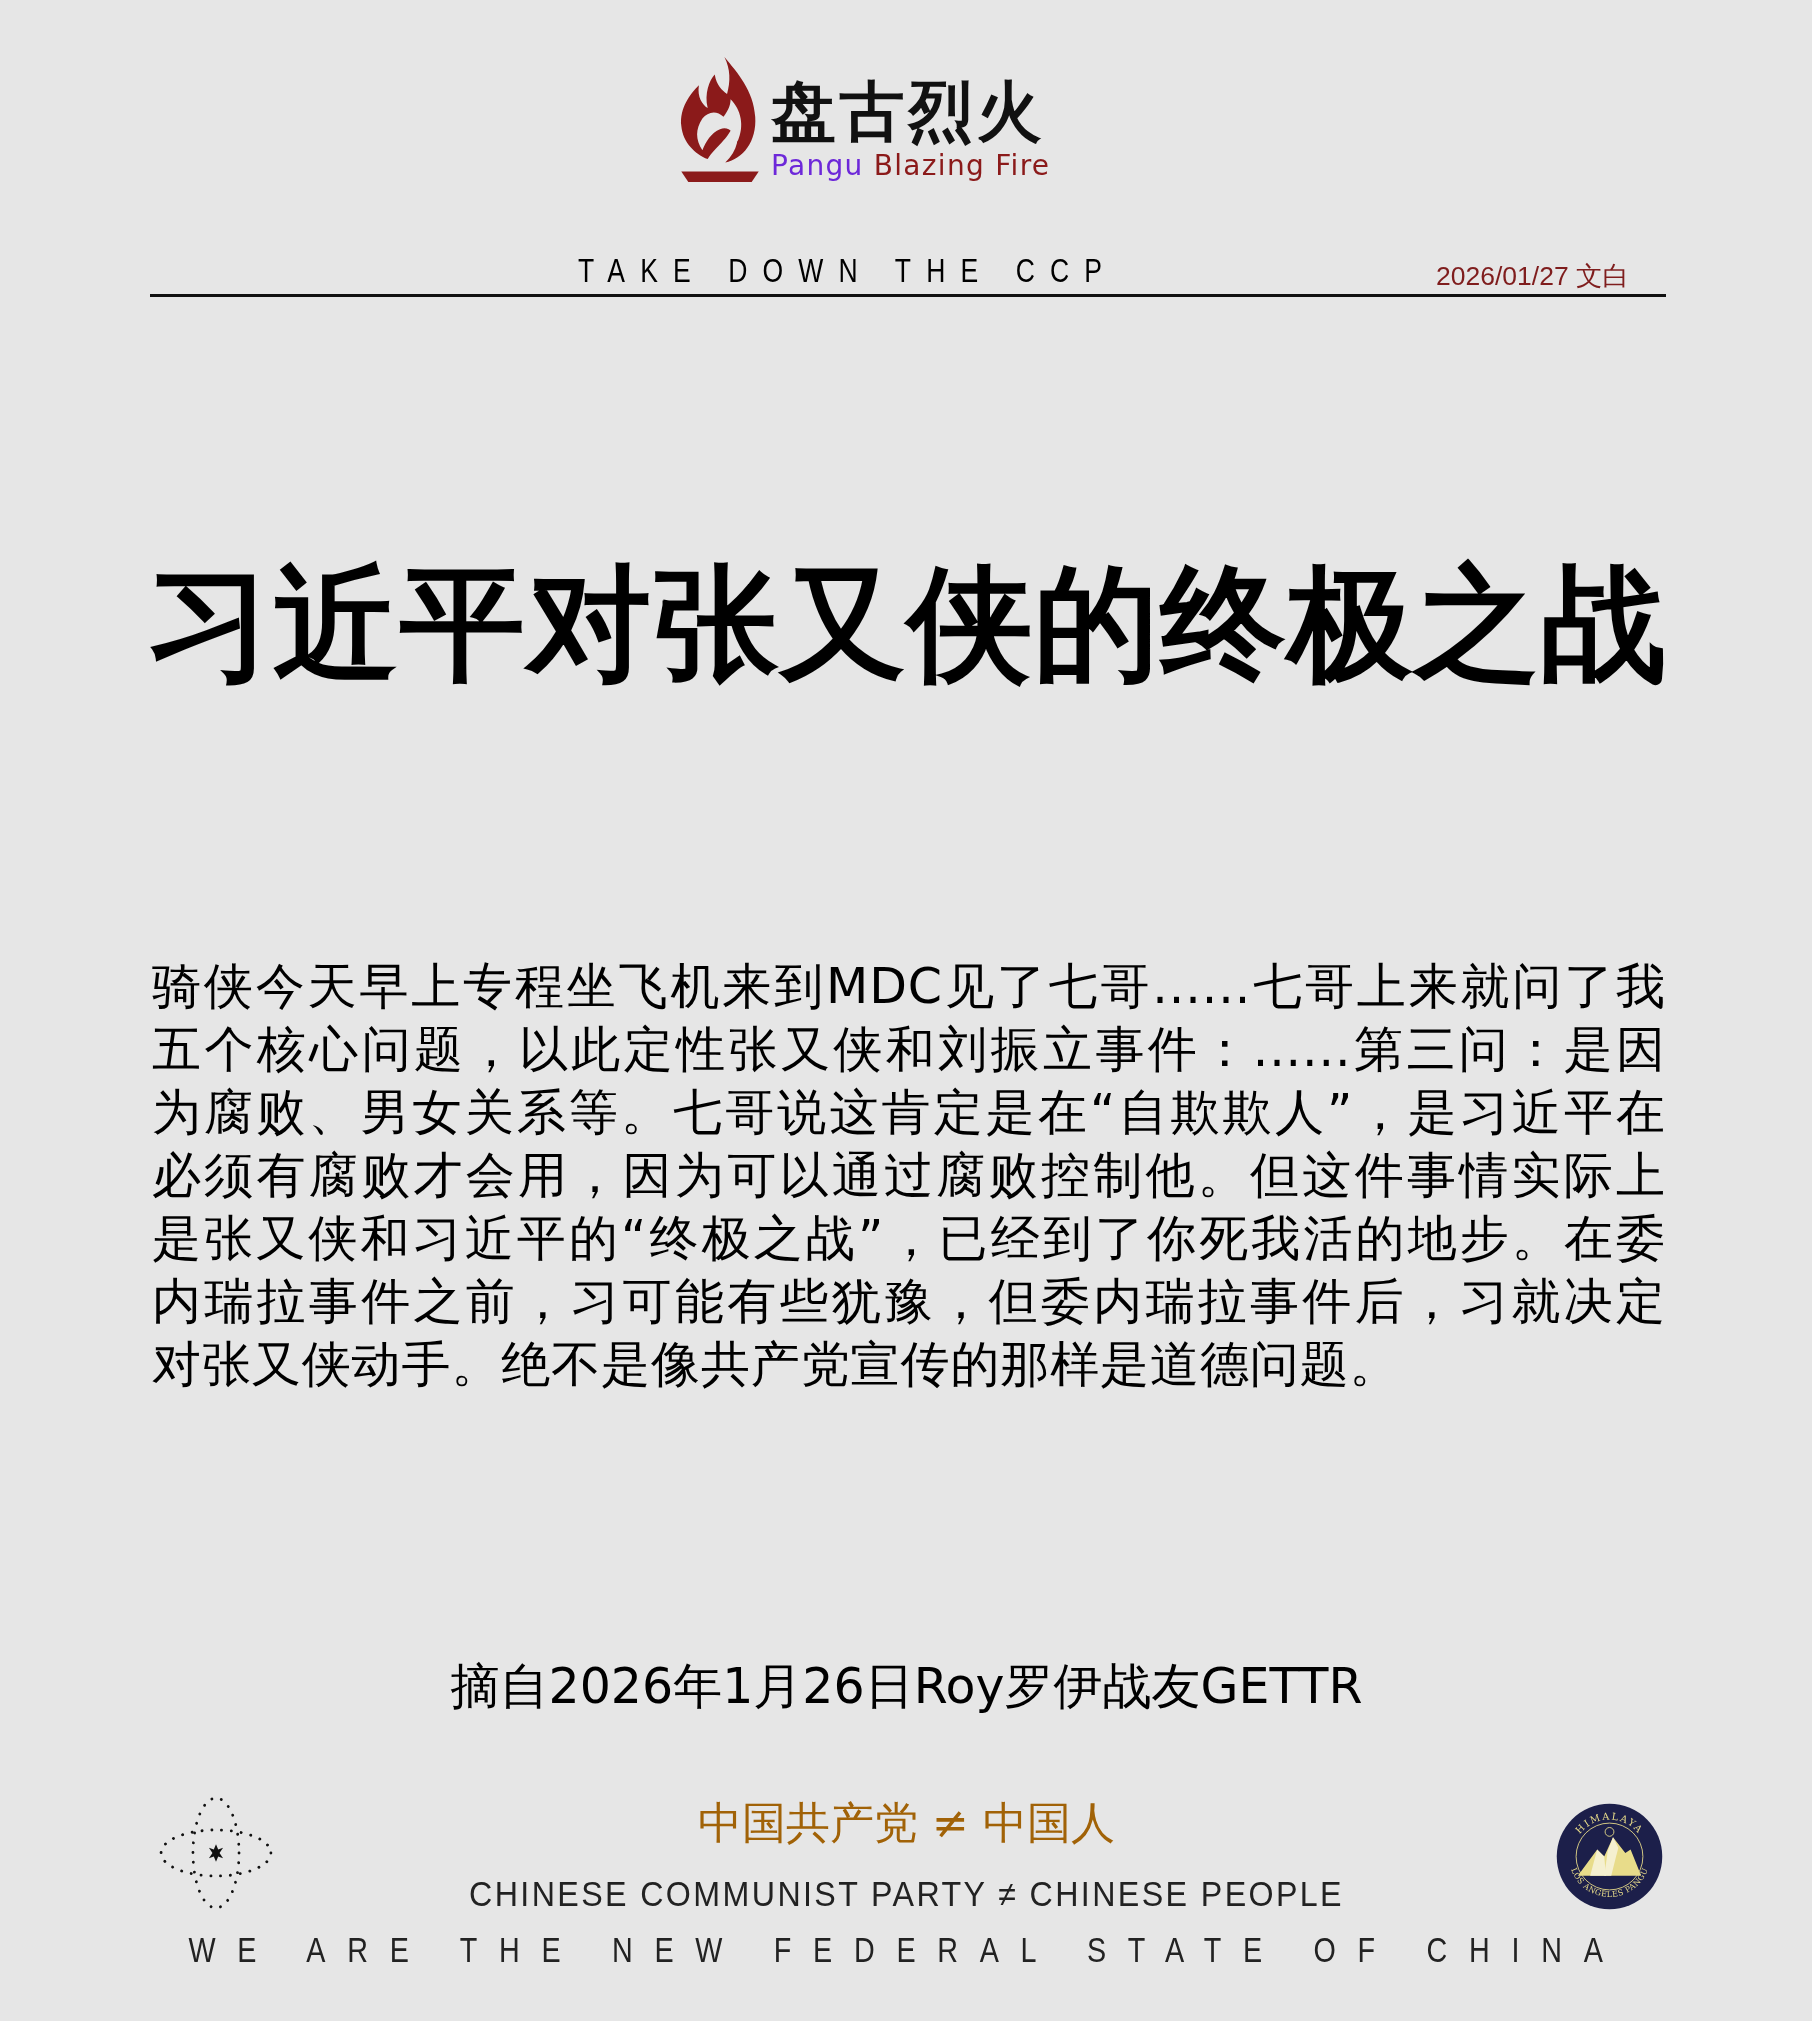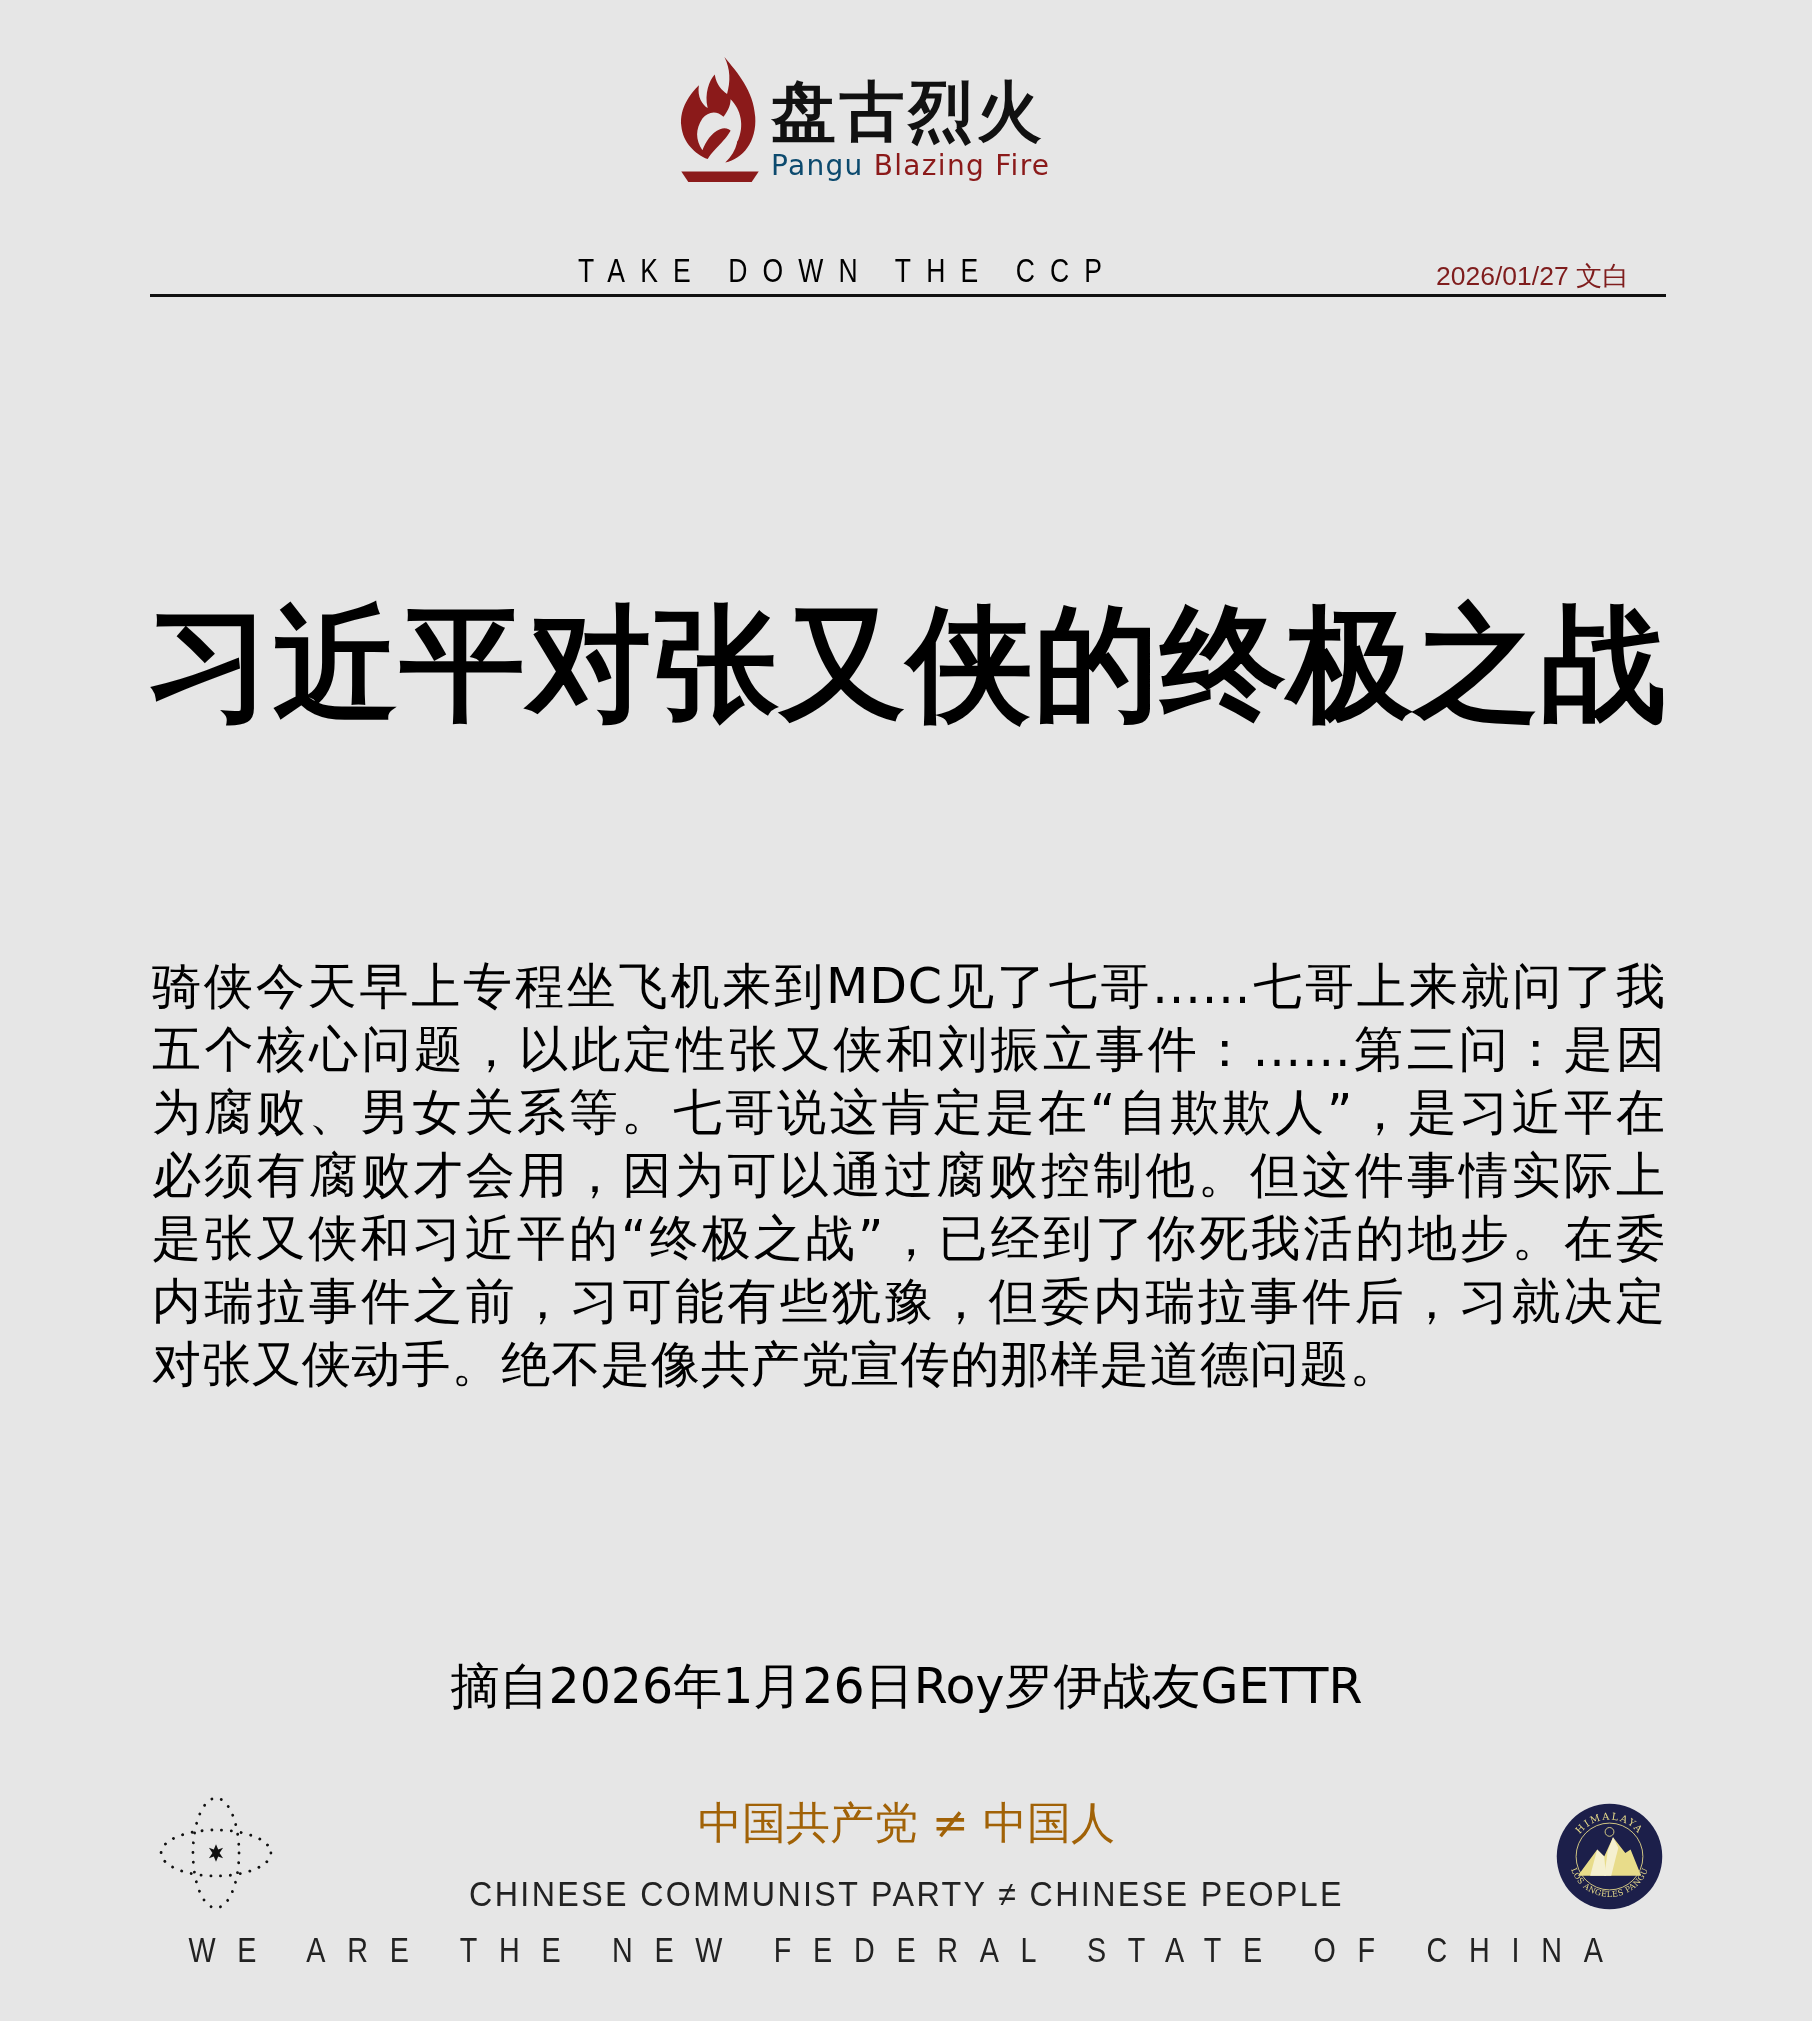--- a/index.html
+++ b/index.html
@@ -18,42 +18,42 @@
   #logo .logo-cn {
     position: absolute; left: 95px; top: 23px;
     font-size: 65px; font-weight: bold; line-height: 71px; letter-spacing: 3.5px;
     font-family: "DejaVu Serif", serif; color: #111;
   }
   #logo .logo-en {
     position: absolute; left: 95px; top: 97px;
     font-size: 28px; line-height: 32px; letter-spacing: 1.3px;
     font-family: "DejaVu Sans", sans-serif; white-space: nowrap;
   }
-  #logo .logo-en .en1 { color: #0c4a6e; }
+  #logo .logo-en .en1 { color: #6d28d9; }
   #logo .logo-en .en2 { color: #8b1a1a; }
 
   
   #strap {
     left: 578px; top: 251px; font-size: 34px; letter-spacing: 19.4px;
     font-family: "Liberation Sans", sans-serif; white-space: nowrap; line-height: 39px;
     transform: scaleX(0.78); transform-origin: left center;
   }
   #dateline {
     left: 1436px; top: 261px; font-size: 26.5px; line-height: 30px;
     font-family: "Liberation Sans", sans-serif; white-space: nowrap; color: #7f1d1d;
   }
   #rule { left: 150px; top: 294px; width: 1516px; height: 2.6px; background: #111; }
 
   
   #title {
     left: 124px; top: 547px; width: 1566px;
     font-weight: bold; font-size: 125px; line-height: 153px; text-align: center;
     font-family: "DejaVu Sans", sans-serif; letter-spacing: 1.8px;
   }
-  #title div { white-space: nowrap; margin-top: 40px; }
+  #title div { white-space: nowrap; }
 
   
   #body {
     left: 152px; top: 955px; width: 1514px;
     font-size: 49px; line-height: 63px;
     font-family: "DejaVu Sans", sans-serif;
   }
   #body .line {
     height: 63px; white-space: nowrap; overflow: visible;
     text-align: justify; text-align-last: justify; letter-spacing: 0.9px;

